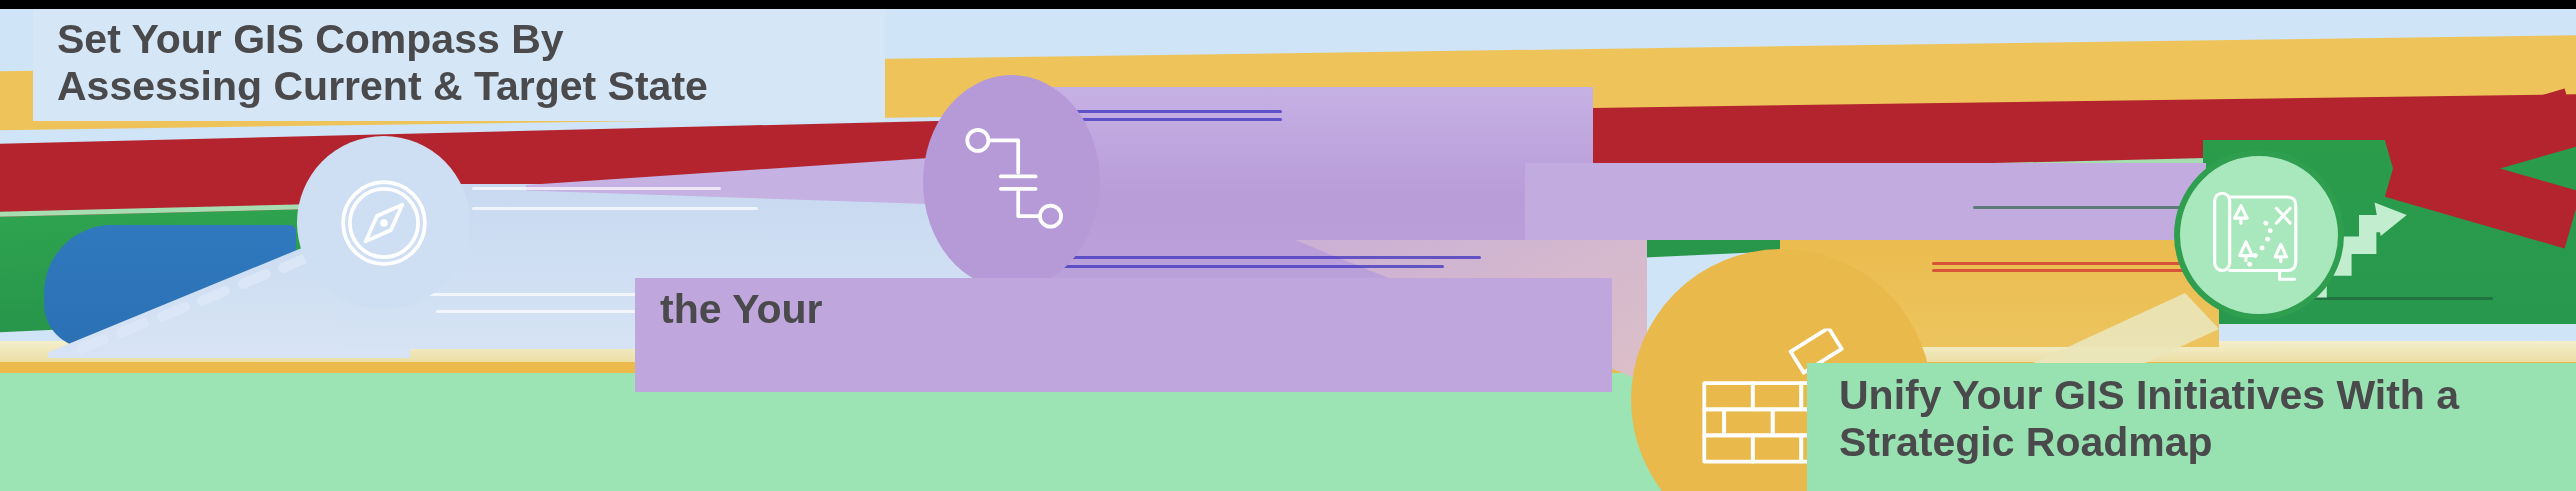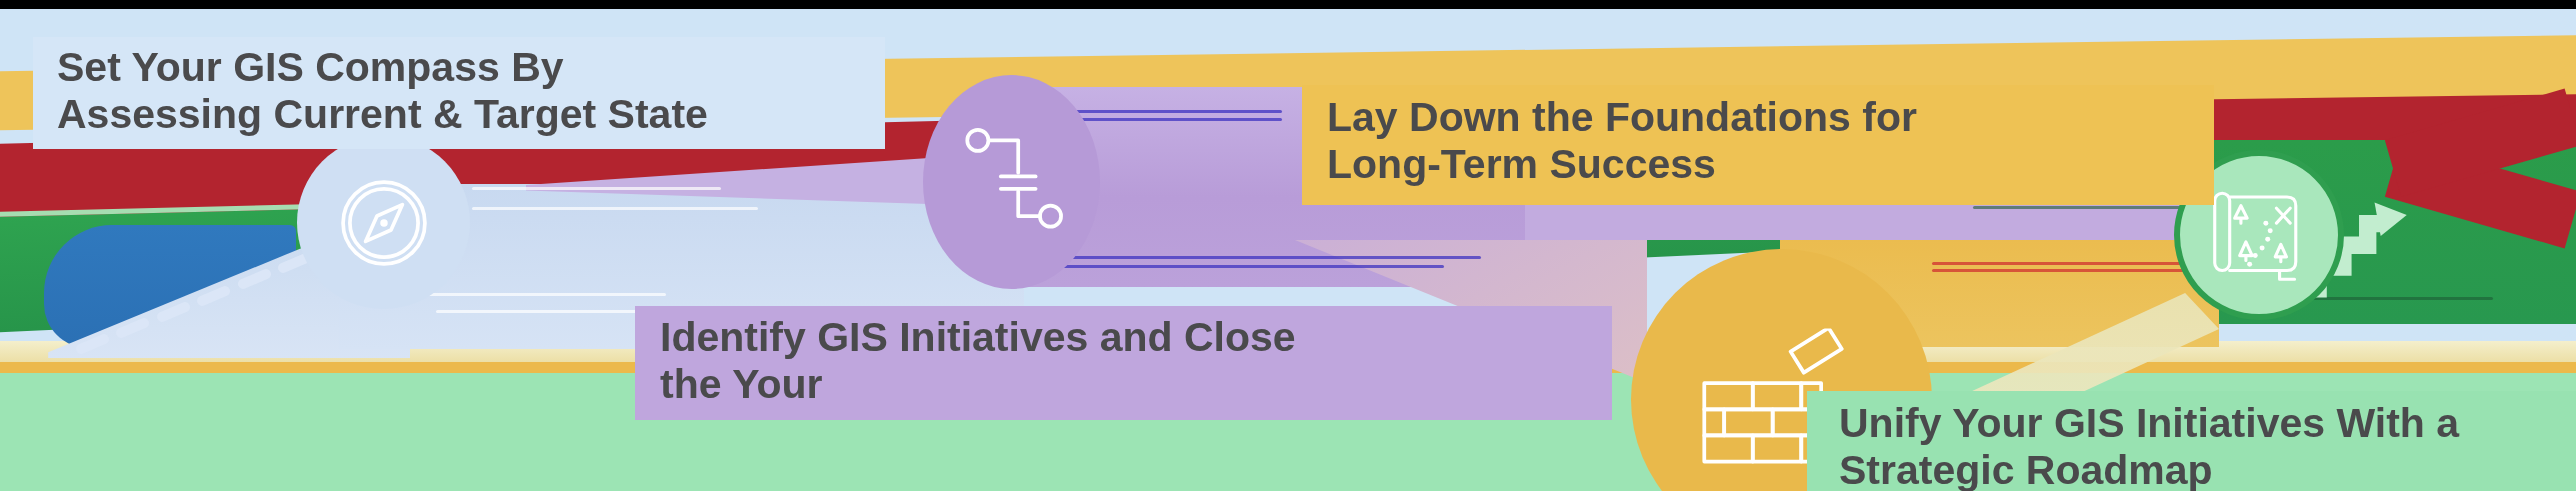--- a/index.html
+++ b/index.html
@@ -43,21 +43,21 @@
   #circle-compass{left:297px;top:136px;width:173px;height:173px;background:var(--stage1_circle,#cfdff3);}
   #circle-purple{left:923px;top:75px;width:177px;height:214px;background:var(--stage3_circle,#b69ad7);}
   #circle-yellow{left:1631px;top:249px;width:301px;height:301px;background:var(--stage2_circle,#e9b94b);}
   #circle-green{left:2174px;top:150px;width:158px;height:158px;background:var(--stage4_circle,#a9e7bc);border:6.2px solid #2f9e4f;}
   .circle svg{position:absolute;left:50%;top:50%;transform:translate(-50%,-50%);}
   
   .chevbar{width:187px;height:59px;background:var(--band_red,#b2252f);}
   #chev1{left:2393px;top:139px;transform:rotate(16deg);transform-origin:left center;}
   #chev2{left:2393px;top:139px;transform:rotate(-16deg);transform-origin:left center;}
   
-  .label-box{overflow:hidden;color:var(--text,#4a4a4c);font-weight:bold;font-size:41px;line-height:47px;margin-top:28px;}
+  .label-box{overflow:hidden;color:var(--text,#4a4a4c);font-weight:bold;font-size:41px;line-height:47px;}
   .label-box div{white-space:nowrap;}
   #box1{left:33px;top:8.7px;width:828px;height:105px;background:var(--stage1_box,#d5e6f7);padding:7.5px 0 0 24px;}
   #box2{left:1302px;top:57px;width:887px;height:111px;background:var(--stage2_box,#eec254);padding:8.7px 0 0 25px;}
   #box3{left:635px;top:278px;width:952px;height:106px;background:var(--stage3_box,#bfa6dd);padding:7.5px 0 0 25px;}
   #box4{left:1807px;top:363px;width:769px;height:128px;background:var(--stage4_box,#98e2b1);padding:8.7px 0 0 32px;}
   .ic{fill:none;stroke:#fff;stroke-width:6;stroke-linecap:round;stroke-linejoin:round;}
 </style>
 </head>
 <body>
 
@@ -169,26 +169,21 @@
         <circle cx="103" cy="78" r="4"></circle>
           <circle cx="96" cy="66" r="4"></circle>
       </g>
     </svg>
   </div>
 
   <div class="abs label-box" id="box1">
     <div>Set Your GIS Compass By</div>
     <div>Assessing Current &amp; Target State</div>
   </div>
-  <div class="abs label-box" id="box2">
-    <div>Lay Down the Foundations for</div>
-    <div>Long-Term Success</div>
-  </div>
   <div class="abs label-box" id="box3">
-    <div>Identify GIS Initiatives and Close</div>
     <div>the Your</div>
   </div>
   <div class="abs label-box" id="box4">
     <div>Unify Your GIS Initiatives With a</div>
     <div>Strategic Roadmap</div>
   </div>
 
   <div class="abs" id="top-black-bar"></div>
 
 </div>

